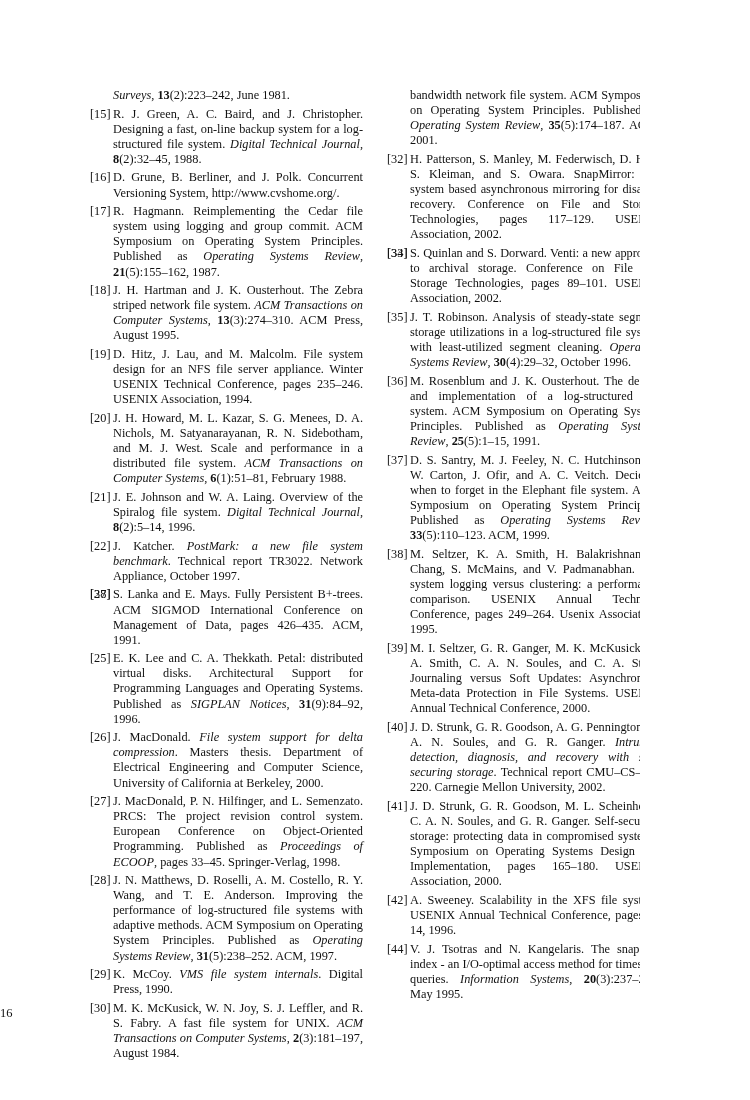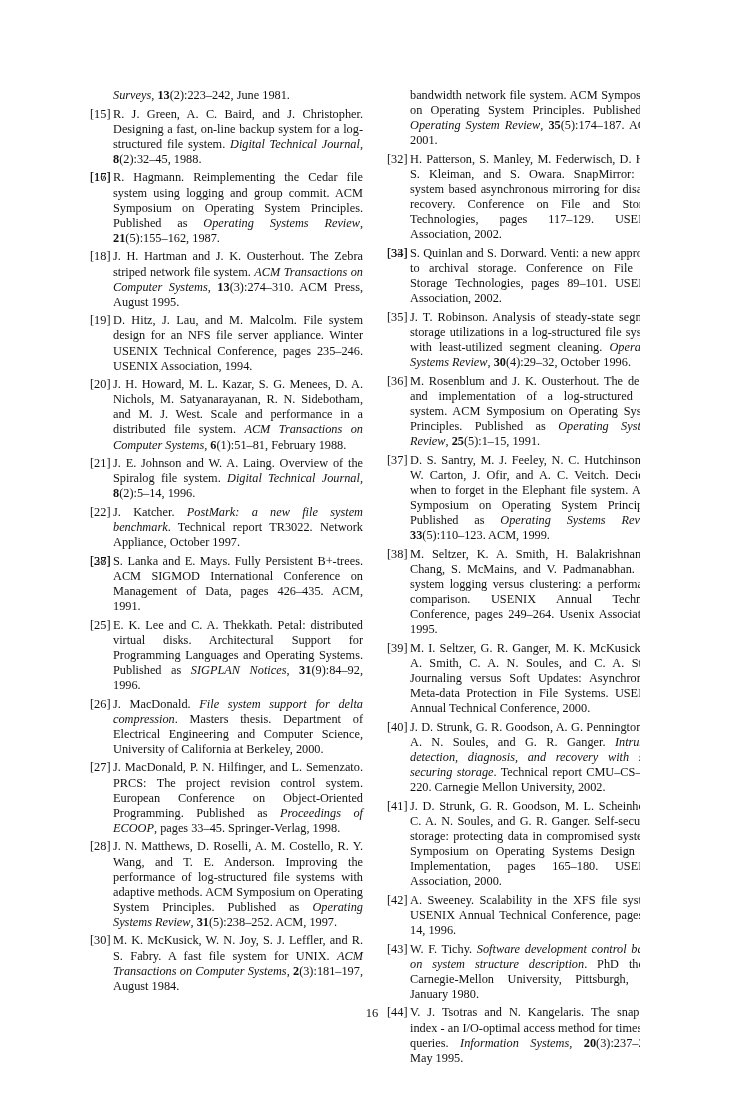--- a/index.html
+++ b/index.html
@@ -36,56 +36,56 @@
     left: 0;
     top: 0;
   }
   .seg-i { font-style: italic; }
   .seg-b { font-weight: bold; }
   .page-num {
     position: absolute;
     top: 1006px;
     left: 0;
     width: 744px;
-    text-align: center;
+    text-align: left;
     font-size: 12.5px;
   }
 </style>
 </head>
 <body>
 
 <div class="page">
   <div class="col col-left" id="col-left">
       <div class="ref"><span><span class="seg-i">Surveys</span><span>, </span><span class="seg-b">13</span><span>(2):223–242, June 1981.</span></span></div>
       <div class="ref"><span class="ref-num">[15]</span><span><span>R. J. Green, A. C. Baird, and J. Christopher. Designing a fast, on-line backup system for a log-structured file system. </span><span class="seg-i">Digital Technical Journal</span><span>, </span><span class="seg-b">8</span><span>(2):32–45, 1988.</span></span></div>
-      <div class="ref"><span class="ref-num">[16]</span></div>
+      <div class="ref"><span class="ref-num">[16]</span><span><span>D. Grune, B. Berliner, and J. Polk. Concurrent Versioning System, http://www.cvshome.org/.</span></span></div>
       <div class="ref"><span class="ref-num">[17]</span><span><span>R. Hagmann. Reimplementing the Cedar file system using logging and group commit. ACM Symposium on Operating System Principles. Published as </span><span class="seg-i">Operating Systems Review</span><span>, </span><span class="seg-b">21</span><span>(5):155–162, 1987.</span></span></div>
       <div class="ref"><span class="ref-num">[18]</span><span><span>J. H. Hartman and J. K. Ousterhout. The Zebra striped network file system. </span><span class="seg-i">ACM Transactions on Computer Systems</span><span>, </span><span class="seg-b">13</span><span>(3):274–310. ACM Press, August 1995.</span></span></div>
       <div class="ref"><span class="ref-num">[19]</span><span><span>D. Hitz, J. Lau, and M. Malcolm. File system design for an NFS file server appliance. Winter USENIX Technical Conference, pages 235–246. USENIX Association, 1994.</span></span></div>
       <div class="ref"><span class="ref-num">[20]</span><span><span>J. H. Howard, M. L. Kazar, S. G. Menees, D. A. Nichols, M. Satyanarayanan, R. N. Sidebotham, and M. J. West. Scale and performance in a distributed file system. </span><span class="seg-i">ACM Transactions on Computer Systems</span><span>, </span><span class="seg-b">6</span><span>(1):51–81, February 1988.</span></span></div>
       <div class="ref"><span class="ref-num">[21]</span><span><span>J. E. Johnson and W. A. Laing. Overview of the Spiralog file system. </span><span class="seg-i">Digital Technical Journal</span><span>, </span><span class="seg-b">8</span><span>(2):5–14, 1996.</span></span></div>
       <div class="ref"><span class="ref-num">[22]</span><span><span>J. Katcher. </span><span class="seg-i">PostMark: a new file system benchmark</span><span>. Technical report TR3022. Network Appliance, October 1997.</span></span></div>
       <div class="ref"><span class="ref-num">[37]</span></div>
       <div class="ref"><span class="ref-num">[28]</span><span><span>S. Lanka and E. Mays. Fully Persistent B+-trees. ACM SIGMOD International Conference on Management of Data, pages 426–435. ACM, 1991.</span></span></div>
       <div class="ref"><span class="ref-num">[25]</span><span><span>E. K. Lee and C. A. Thekkath. Petal: distributed virtual disks. Architectural Support for Programming Languages and Operating Systems. Published as </span><span class="seg-i">SIGPLAN Notices</span><span>, </span><span class="seg-b">31</span><span>(9):84–92, 1996.</span></span></div>
       <div class="ref"><span class="ref-num">[26]</span><span><span>J. MacDonald. </span><span class="seg-i">File system support for delta compression</span><span>. Masters thesis. Department of Electrical Engineering and Computer Science, University of California at Berkeley, 2000.</span></span></div>
       <div class="ref"><span class="ref-num">[27]</span><span><span>J. MacDonald, P. N. Hilfinger, and L. Semenzato. PRCS: The project revision control system. European Conference on Object-Oriented Programming. Published as </span><span class="seg-i">Proceedings of ECOOP</span><span>, pages 33–45. Springer-Verlag, 1998.</span></span></div>
       <div class="ref"><span class="ref-num">[28]</span><span><span>J. N. Matthews, D. Roselli, A. M. Costello, R. Y. Wang, and T. E. Anderson. Improving the performance of log-structured file systems with adaptive methods. ACM Symposium on Operating System Principles. Published as </span><span class="seg-i">Operating Systems Review</span><span>, </span><span class="seg-b">31</span><span>(5):238–252. ACM, 1997.</span></span></div>
+      <div class="ref"><span class="ref-num">[29]</span><span><span>K. McCoy. </span><span class="seg-i">VMS file system internals</span><span>. Digital Press, 1990.</span></span></div>
       <div class="ref"><span class="ref-num">[30]</span><span><span>M. K. McKusick, W. N. Joy, S. J. Leffler, and R. S. Fabry. A fast file system for UNIX. </span><span class="seg-i">ACM Transactions on Computer Systems</span><span>, </span><span class="seg-b">2</span><span>(3):181–197, August 1984.</span></span></div>
     </div>
   <div class="col col-right" id="col-right">
       <div class="ref"><span><span>bandwidth network file system. ACM Symposium on Operating System Principles. Published as </span><span class="seg-i">Operating System Review</span><span>, </span><span class="seg-b">35</span><span>(5):174–187. ACM, 2001.</span></span></div>
       <div class="ref"><span class="ref-num">[32]</span><span><span>H. Patterson, S. Manley, M. Federwisch, D. Hitz, S. Kleiman, and S. Owara. SnapMirror: file system based asynchronous mirroring for disaster recovery. Conference on File and Storage Technologies, pages 117–129. USENIX Association, 2002.</span></span></div>
       <div class="ref"><span class="ref-num">[33]</span></div>
       <div class="ref"><span class="ref-num">[34]</span><span><span>S. Quinlan and S. Dorward. Venti: a new approach to archival storage. Conference on File and Storage Technologies, pages 89–101. USENIX Association, 2002.</span></span></div>
       <div class="ref"><span class="ref-num">[35]</span><span><span>J. T. Robinson. Analysis of steady-state segment storage utilizations in a log-structured file system with least-utilized segment cleaning. </span><span class="seg-i">Operating Systems Review</span><span>, </span><span class="seg-b">30</span><span>(4):29–32, October 1996.</span></span></div>
       <div class="ref"><span class="ref-num">[36]</span><span><span>M. Rosenblum and J. K. Ousterhout. The design and implementation of a log-structured file system. ACM Symposium on Operating System Principles. Published as </span><span class="seg-i">Operating Systems Review</span><span>, </span><span class="seg-b">25</span><span>(5):1–15, 1991.</span></span></div>
       <div class="ref"><span class="ref-num">[37]</span><span><span>D. S. Santry, M. J. Feeley, N. C. Hutchinson, R. W. Carton, J. Ofir, and A. C. Veitch. Deciding when to forget in the Elephant file system. ACM Symposium on Operating System Principles. Published as </span><span class="seg-i">Operating Systems Review</span><span>, </span><span class="seg-b">33</span><span>(5):110–123. ACM, 1999.</span></span></div>
       <div class="ref"><span class="ref-num">[38]</span><span><span>M. Seltzer, K. A. Smith, H. Balakrishnan, J. Chang, S. McMains, and V. Padmanabhan. File system logging versus clustering: a performance comparison. USENIX Annual Technical Conference, pages 249–264. Usenix Association, 1995.</span></span></div>
       <div class="ref"><span class="ref-num">[39]</span><span><span>M. I. Seltzer, G. R. Ganger, M. K. McKusick, K. A. Smith, C. A. N. Soules, and C. A. Stein. Journaling versus Soft Updates: Asynchronous Meta-data Protection in File Systems. USENIX Annual Technical Conference, 2000.</span></span></div>
       <div class="ref"><span class="ref-num">[40]</span><span><span>J. D. Strunk, G. R. Goodson, A. G. Pennington, C. A. N. Soules, and G. R. Ganger. </span><span class="seg-i">Intrusion detection, diagnosis, and recovery with self-securing storage</span><span>. Technical report CMU–CS–02–220. Carnegie Mellon University, 2002.</span></span></div>
       <div class="ref"><span class="ref-num">[41]</span><span><span>J. D. Strunk, G. R. Goodson, M. L. Scheinholtz, C. A. N. Soules, and G. R. Ganger. Self-securing storage: protecting data in compromised systems. Symposium on Operating Systems Design and Implementation, pages 165–180. USENIX Association, 2000.</span></span></div>
       <div class="ref"><span class="ref-num">[42]</span><span><span>A. Sweeney. Scalability in the XFS file system. USENIX Annual Technical Conference, pages 1–14, 1996.</span></span></div>
-      <div class="ref"><span class="ref-num">[43]</span><span><span>W. F. Tichy. </span><span class="seg-i">Software development control based on system structure description</span><span>. PhD thesis. Carnegie-Mellon University, Pittsburgh, PA, January 1980.</span></span></div>
       <div class="ref"><span class="ref-num">[44]</span><span><span>V. J. Tsotras and N. Kangelaris. The snapshot index - an I/O-optimal access method for timeslice queries. </span><span class="seg-i">Information Systems</span><span>, </span><span class="seg-b">20</span><span>(3):237–260, May 1995.</span></span></div>
     </div>
   <div class="page-num">16</div>
 </div>
 
 </body></html>

